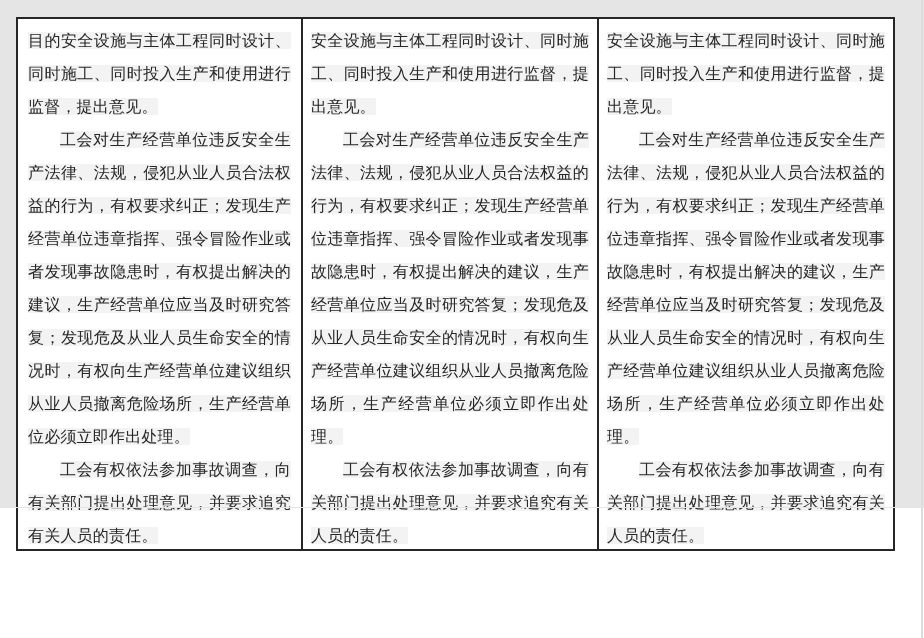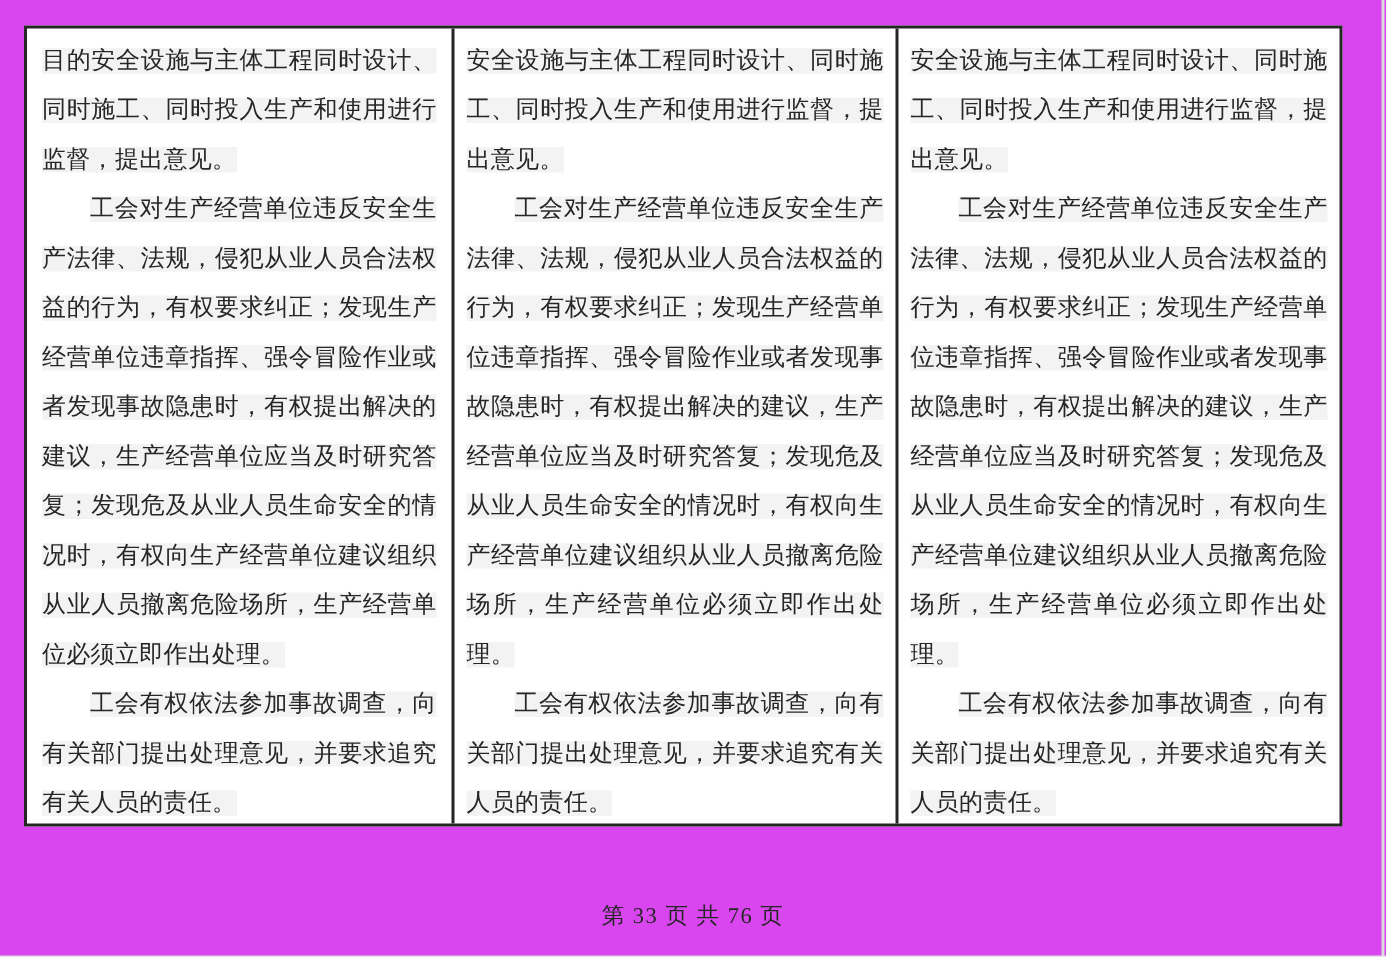--- a/index.html
+++ b/index.html
@@ -7,22 +7,22 @@
     padding: 0;
     width: 924px;
     height: 638px;
     background: #ffffff;
     overflow: hidden;
     font-family: "Liberation Serif", "DejaVu Serif", serif;
   }
   .page {
     position: relative;
     width: 924px;
-    height: 638px;
-    background: #d946ef;
+    height: 508px;
+    background: #e5e5e5;
   }
   .doc-table {
     position: absolute;
     left: 16px;
     top: 17px;
     width: 879px;
     height: 534px;
     border: 2px solid #262626;
     box-sizing: border-box;
     display: flex;
@@ -97,20 +97,17 @@
     </div>
 
     <div class="cell cell-3">
       <p class="para"><span class="hl">安全设施与主体工程同时设计、同时施工、同时投入生产和使用进行监督，提出意见。</span></p>
       <p class="para indent"><span class="hl">工会对生产经营单位违反安全生产法律、法规，侵犯从业人员合法权益的行为，有权要求纠正；发现生产经营单位违章指挥、强令冒险作业或者发现事故隐患时，有权提出解决的建议，生产经营单位应当及时研究答复；发现危及从业人员生命安全的情况时，有权向生产经营单位建议组织从业人员撤离危险场所，生产经营单位必须立即作出处理。</span></p>
       <p class="para indent"><span class="hl">工会有权依法参加事故调查，向有关部门提出处理意见，并要求追究有关人员的责任。</span></p>
     </div>
 
   </div>
 
-  <div class="footer">
-    <span>第 33 页 共 76 页</span>
-  </div>
 
   <div class="edge-right"></div>
   <div class="edge-bottom"></div>
 
 </div>
 
 </body></html>

